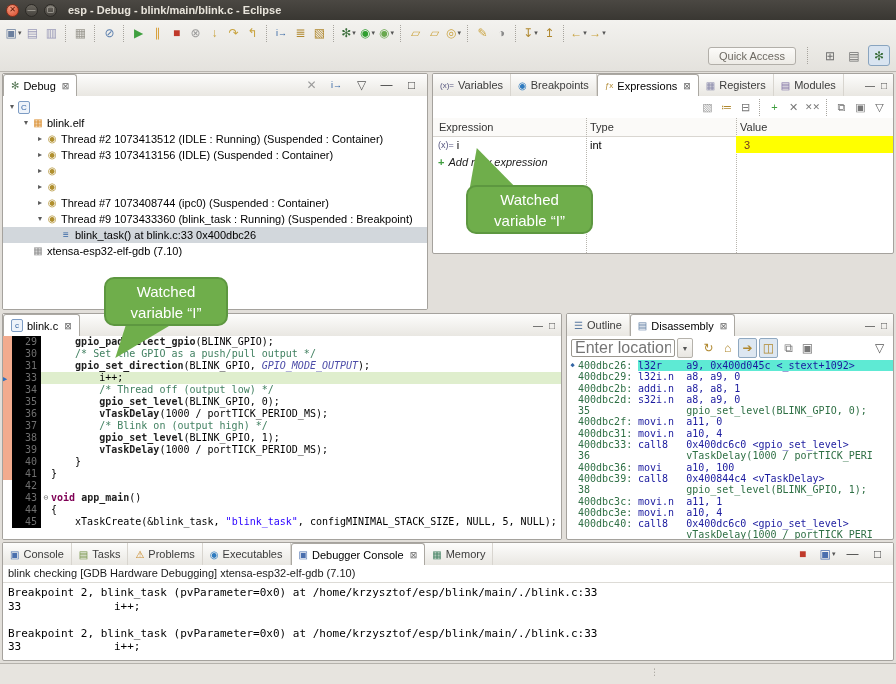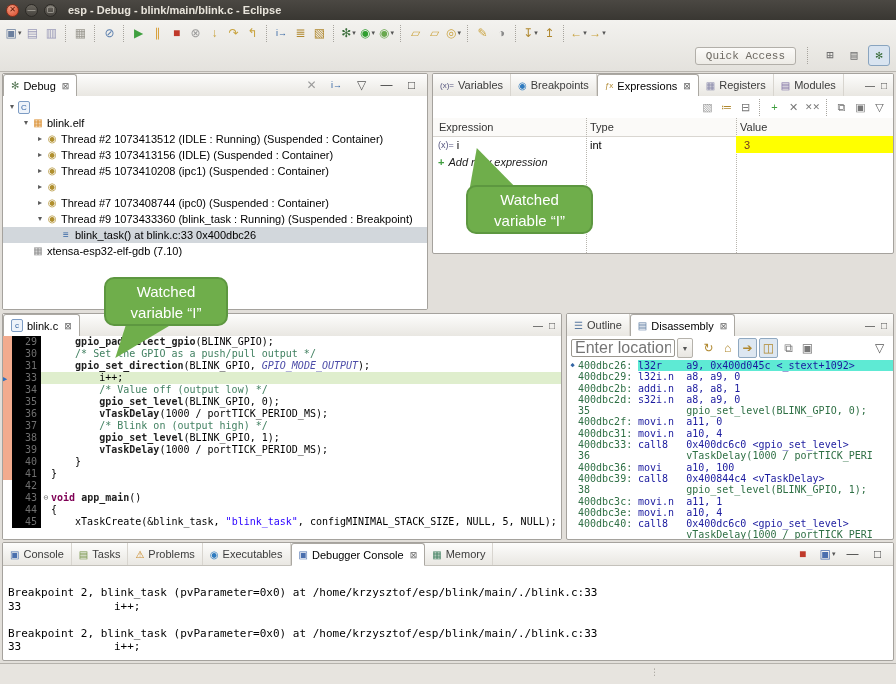--- a/index.html
+++ b/index.html
@@ -12,21 +12,21 @@
   .winbtn.gray{background:linear-gradient(#6b675f,#46433e);border:1px solid #2c2a26;color:#cfcbc3;}
   .wtitle{margin-left:11px;color:#e8e4db;font-size:11px;font-weight:bold;}
 
   
   .header{position:absolute;left:0;top:20px;width:896px;height:52px;background:linear-gradient(#f3f2ef,#e4e2dd);border-bottom:1px solid #b8b5af;box-sizing:border-box;}
   .tbrow{position:absolute;left:4px;top:2px;height:22px;display:flex;align-items:center;}
   .tbicon{min-width:17px;height:18px;display:inline-flex;align-items:center;justify-content:center;font-size:12px;margin:0 1px;border-radius:2px;}
   .tbicon .dd{font-size:7px;color:#555;margin-left:1px;}
   .tbicon.pressed{border:1px solid #8fa8c0;background:#dde7f1;}
   .tbsep{width:1px;height:17px;border-left:1px dotted #a7a49e;margin:0 4px;}
-  .qarow{position:absolute;right:6px;top:25px;display:flex;align-items:center;gap:7px;font-family:Liberation Mono, monospace;}
+  .qarow{position:absolute;right:6px;top:25px;display:flex;align-items:center;gap:7px;}
   .quickaccess{border:1px solid #b2afa9;border-radius:3px;background:linear-gradient(#fcfbf9,#edebe6);color:#6e6a63;font-size:11px;padding:2px 10px;}
   .perspicon{width:20px;height:19px;display:inline-flex;align-items:center;justify-content:center;font-size:12px;border-radius:3px;}
   .perspicon.pressed{border:1px solid #89a4bf;background:#d9e4f0;}
 
   
   .panel{position:absolute;background:#fff;border:1px solid #a5a29d;border-radius:2px;overflow:hidden;box-sizing:border-box;}
   .tabbar{position:absolute;left:0;top:0;right:0;height:22px;background:linear-gradient(#fdfdfc,#e9e7e2);border-bottom:1px solid #c4c1bb;display:flex;align-items:stretch;}
   .tab{display:flex;align-items:center;gap:4px;padding:0 7px;font-size:11px;color:#3c3c3c;border-right:1px solid #d8d5cf;white-space:nowrap;}
   .tab .tabicon{font-size:10px;}
   .tab.active{background:#fff;border:1px solid #aba8a2;border-bottom:1px solid #fff;border-radius:3px 3px 0 0;margin-bottom:-1px;color:#000;}
@@ -193,21 +193,20 @@
           <span>Thread #2 1073413512 (IDLE : Running) (Suspended : Container)</span>
         </div>
         <div class="trow" style="padding-left: 32px;">
           <span class="tarrow">▸</span>
           <span class="ticon" style="color: rgb(176, 143, 46);">◉</span>
           <span>Thread #3 1073413156 (IDLE) (Suspended : Container)</span>
         </div>
         <div class="trow" style="padding-left: 32px;">
           <span class="tarrow">▸</span>
           <span class="ticon" style="color: rgb(176, 143, 46);">◉</span>
-          <span>Thread #5 1073410208 (ipc1) (Suspended : Container)</span>
         </div>
         <div class="trow" style="padding-left: 32px;">
           <span class="tarrow">▸</span>
           <span class="ticon" style="color: rgb(176, 143, 46);">◉</span>
         </div>
         <div class="trow" style="padding-left: 32px;">
           <span class="tarrow">▸</span>
           <span class="ticon" style="color: rgb(176, 143, 46);">◉</span>
           <span>Thread #7 1073408744 (ipc0) (Suspended : Container)</span>
         </div>
@@ -327,21 +326,21 @@
             <span class="bpmark">▶</span>
           </span>
           <span class="lnum">33</span>
           <span class="fold"></span>
           <span class="codewrap"><span class="c-pl">        i++;</span></span>
         </div>
         <div class="cl">
           <span class="ann salmon"></span>
           <span class="lnum">34</span>
           <span class="fold"></span>
-          <span class="codewrap"><span class="c-pl">        </span><span class="c-cm">/* Value off (output low) */</span></span>
+          <span class="codewrap"><span class="c-pl">        </span><span class="c-cm">/* Thread off (output low) */</span></span>
         </div>
         <div class="cl">
           <span class="ann salmon"></span>
           <span class="lnum">35</span>
           <span class="fold"></span>
           <span class="codewrap"><span class="c-pl">        </span><span class="c-fn">gpio_set_level</span><span class="c-pl">(BLINK_GPIO, 0);</span></span>
         </div>
         <div class="cl">
           <span class="ann salmon"></span>
           <span class="lnum">36</span>
@@ -464,20 +463,21 @@
           <span class="tabicon" style="color: rgb(63, 127, 95);">▦</span>
           <span>Memory</span>
         </div>
         <div class="panelbtns">
           <span class="tbicon" style="color: rgb(192, 58, 43);">■</span>
           <span class="tbicon" style="color: rgb(74, 111, 174);">▣<span class="dd">▾</span></span>
           <span class="tbicon" style="color: rgb(68, 68, 68);">—</span>
           <span class="tbicon" style="color: rgb(68, 68, 68);">□</span>
         </div>
       </div>
+    <div class="conshead">blink checking [GDB Hardware Debugging] xtensa-esp32-elf-gdb (7.10)</div>
     <div class="conslines" id="console-lines"><div>Breakpoint 2, blink_task (pvParameter=0x0) at /home/krzysztof/esp/blink/main/./blink.c:33</div><div>33              i++;</div><div> </div><div>Breakpoint 2, blink_task (pvParameter=0x0) at /home/krzysztof/esp/blink/main/./blink.c:33</div><div>33              i++;</div></div>
   </div>
 
   <div class="statusbar">
     <span class="grip">⋮</span>
   </div>
 
   <div class="ctail" style="left:466px;top:148px;width:54px;height:40px;clip-path:polygon(20% 0,7% 100%,93% 100%);"></div>
   <div class="callout" style="left:466px;top:185px;width:127px;height:49px;">
     <div>Watched</div>

